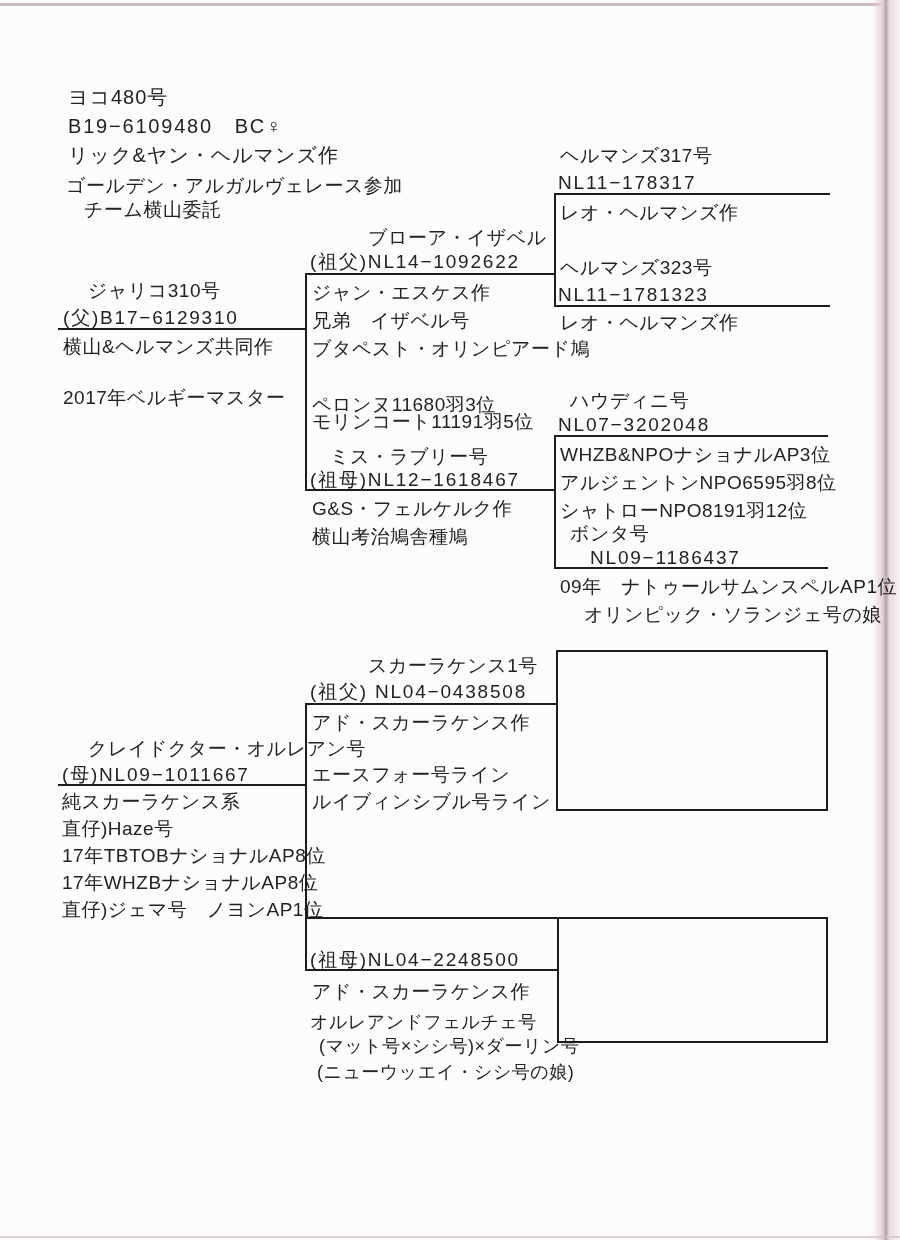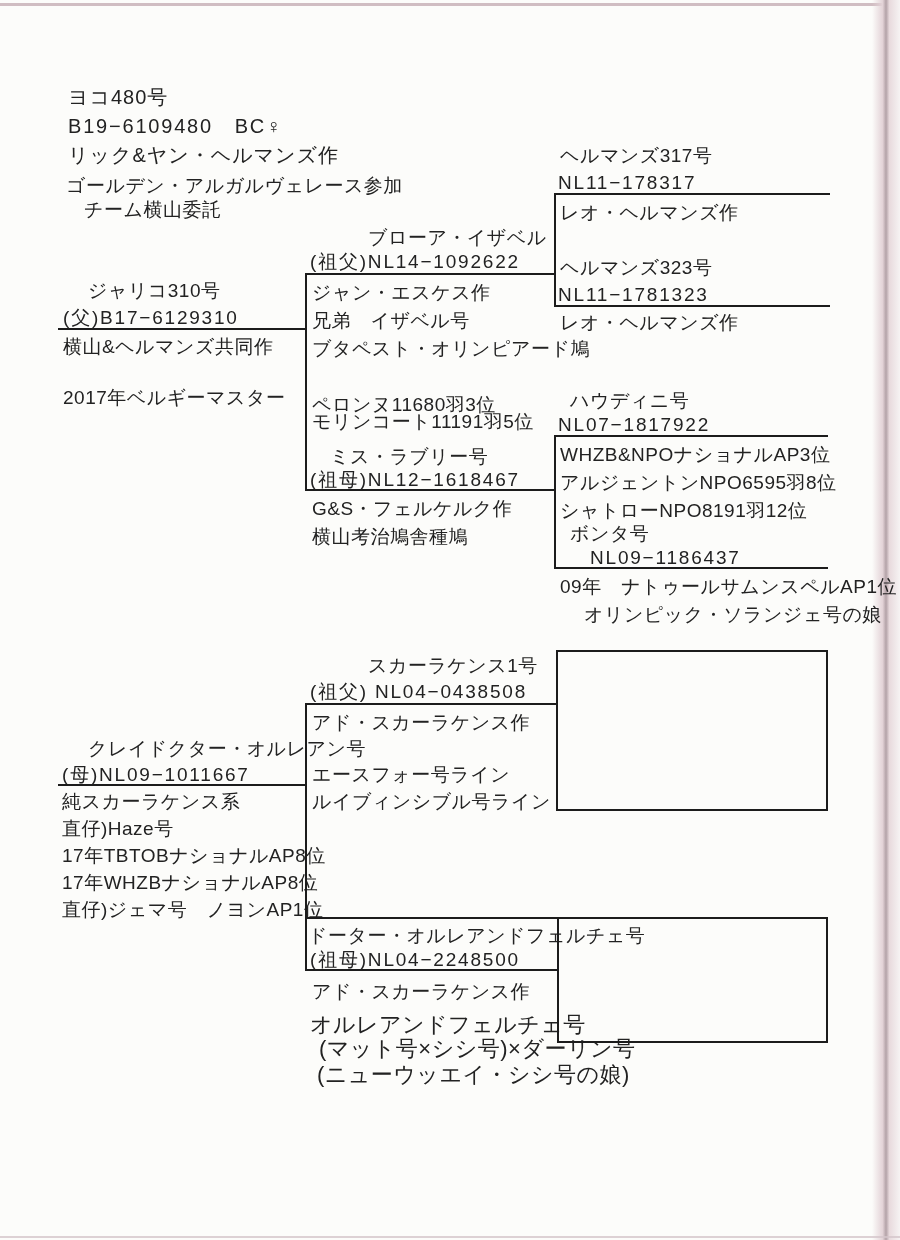--- a/index.html
+++ b/index.html
@@ -15,21 +15,21 @@
   .t{
     position:absolute;
     white-space:nowrap;
     font-size:19px;
     line-height:1.15;
     color:#222;
     letter-spacing:0.5px;
   }
   .big{font-size:20px;letter-spacing:1px;}
   .ring{letter-spacing:1.8px;}
-  .small{font-size:22px;}
+  .small{font-size:18px;}
   .hl{position:absolute;height:2px;background:#1c1c1c;}
   .vl{position:absolute;width:2px;background:#1c1c1c;}
   .box{position:absolute;border:2px solid #1c1c1c;background:transparent;}
   .scan-top{position:absolute;left:0;top:3px;width:900px;height:3px;background:#c8b2b7;opacity:.85;}
   .scan-bottom{position:absolute;left:0;top:1236px;width:900px;height:2px;background:#d5c6ca;opacity:.8;}
   .scan-right{
     position:absolute;top:0;left:872px;width:28px;height:1240px;
     background:linear-gradient(90deg, rgba(233,220,224,0) 0%, #e3d3d7 38%, #b3a2a7 50%, #e8dadd 62%, #f6f3f3 100%);
   }
 </style>
@@ -79,21 +79,21 @@
   <div class="t" style="left:560px;top:202px;">レオ・ヘルマンズ作</div>
 
   <div class="t" style="left:560px;top:257px;">ヘルマンズ323号</div>
   <div class="t ring" style="left:558px;top:284px;">NL11−1781323</div>
   <div class="hl" style="left:554px;top:305px;width:276px;"></div>
   <div class="t" style="left:560px;top:312px;">レオ・ヘルマンズ作</div>
 
   <div class="vl" style="left:554px;top:435px;height:134px;"></div>
 
   <div class="t" style="left:570px;top:390px;">ハウディニ号</div>
-  <div class="t ring" style="left:558px;top:414px;">NL07−1817922</div>
+  <div class="t ring" style="left:558px;top:414px;">NL07−3202048</div>
   <div class="hl" style="left:554px;top:435px;width:274px;"></div>
   <div class="t" style="left:560px;top:444px;">WHZB&amp;NPOナショナルAP3位</div>
   <div class="t" style="left:560px;top:472px;">アルジェントンNPO6595羽8位</div>
   <div class="t" style="left:560px;top:500px;">シャトローNPO8191羽12位</div>
 
   <div class="t" style="left:570px;top:523px;">ボンタ号</div>
   <div class="t ring" style="left:582px;top:547px;margin-left:8px;">NL09−1186437</div>
   <div class="hl" style="left:554px;top:567px;width:274px;"></div>
   <div class="t" style="left:560px;top:576px;text-align:center;">09年　ナトゥールサムンスペルAP1位</div>
   <div class="t" style="left:540px;top:604px;margin-left:44px;">オリンピック・ソランジェ号の娘</div>
@@ -110,21 +110,20 @@
   <div class="vl" style="left:305px;top:703px;height:268px;"></div>
 
   <div class="t" style="left:368px;top:655px;">スカーラケンス1号</div>
   <div class="t ring" style="left:310px;top:681px;">(祖父) NL04−0438508</div>
   <div class="hl" style="left:305px;top:703px;width:253px;"></div>
   <div class="t" style="left:312px;top:712px;">アド・スカーラケンス作</div>
   <div class="t" style="left:312px;top:764px;">エースフォー号ライン</div>
   <div class="t" style="left:312px;top:791px;">ルイブィンシブル号ライン</div>
 
   <div class="hl" style="left:305px;top:917px;width:253px;"></div>
-  <div class="t" style="left:308px;top:925px;">ドーター・オルレアンドフェルチェ号</div>
   <div class="t ring" style="left:310px;top:949px;">(祖母)NL04−2248500</div>
   <div class="hl" style="left:305px;top:969px;width:253px;"></div>
   <div class="t" style="left:312px;top:981px;">アド・スカーラケンス作</div>
   <div class="t small" style="left:310px;top:1012px;">オルレアンドフェルチェ号</div>
   <div class="t small" style="left:307px;top:1036px;margin-left:12px;">(マット号×シシ号)×ダーリン号</div>
   <div class="t small" style="left:317px;top:1062px;">(ニューウッエイ・シシ号の娘)</div>
 
   <div class="box" style="left:556px;top:650px;width:268px;height:157px;"></div>
   <div class="box" style="left:557px;top:917px;width:267px;height:122px;"></div>
 

